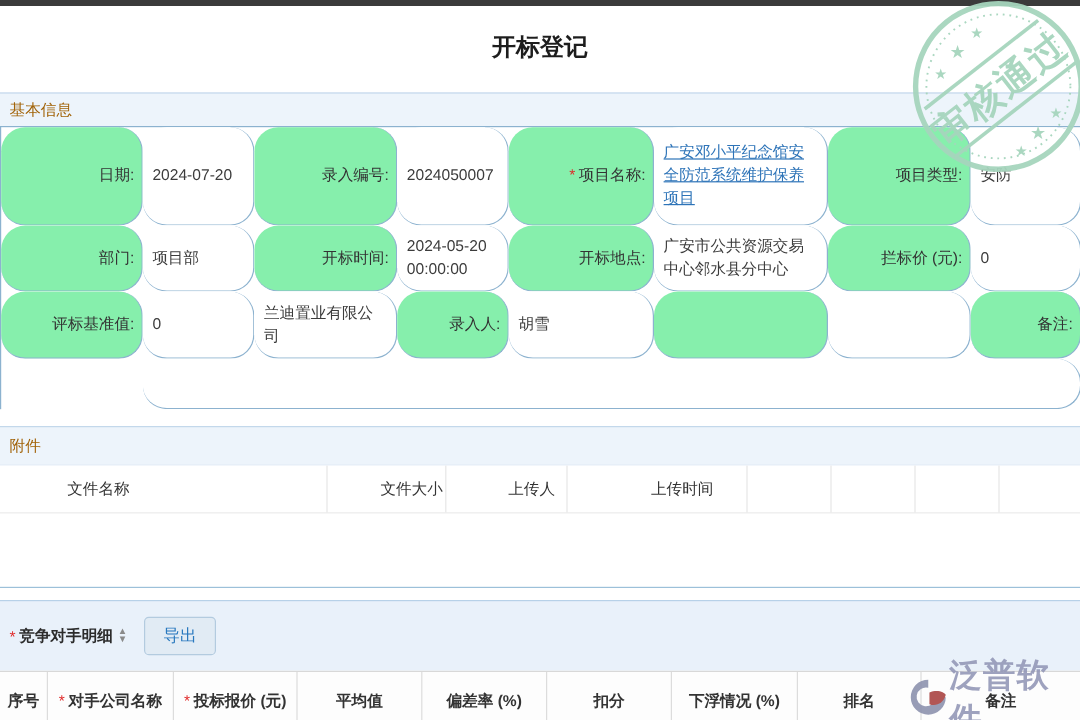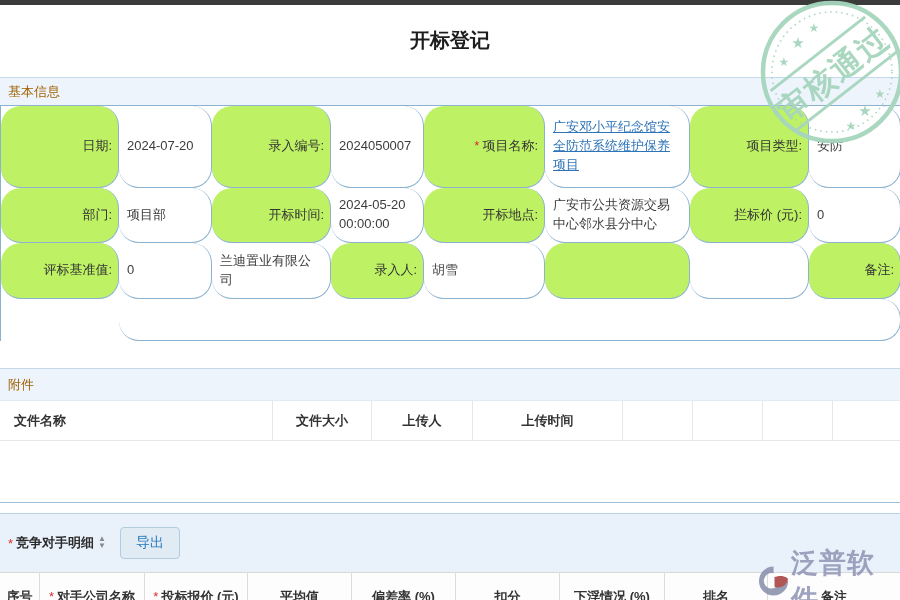--- a/index.html
+++ b/index.html
@@ -15,48 +15,48 @@
     text-align:center; font-size:20px; font-weight:bold; color:#1d1d1d;
   }
 
   
   .section-bar {
     background:#edf4fb; border-top:1px solid #c3d8eb;
     display:flex; align-items:center; padding-left:8px;
     font-weight:normal; color:#a16207;
   }
   .bar-basic { margin-top:21px; height:28px; }
-  .bar-attach { margin-top:27px; height:33px; border-bottom:1px solid #e3ecf5; }
+  .bar-attach { margin-top:14px; height:33px; border-bottom:1px solid #e3ecf5; }
 
   
   .basic-grid {
     display:grid;
     grid-template-columns:118px 93px 119px 93px 121px 145px 119px 92px;
     grid-template-rows:82px 55px 56px 42px;
     border-top:1px solid #8cb2cf; border-left:1px solid #8cb2cf;
   }
   .basic-grid .cell {
     border-right:1px solid #8cb2cf; border-bottom:1px solid #8cb2cf;
     display:flex; align-items:center; line-height:1.45;border-radius:20px;
   }
-  .lbl { background:#bef264; justify-content:flex-end; text-align:right; padding:2px 6px 2px 4px; }
+  .lbl { background:#86efac; justify-content:flex-end; text-align:right; padding:2px 6px 2px 4px; }
   .val { background:#fff; justify-content:flex-start; padding:4px 8px; color:#3c3c3c; }
   .remark-val { grid-column:2 / 9; }
   .req { color:#e02b2b; margin-right:3px; font-weight:normal; }
   a.plink { color:#2e74b8; text-decoration:underline; cursor:pointer; }
 
   
   .att-head {
     display:grid;
     grid-template-columns:273px 99px 101px 150px 70px 70px 70px 67px;
     height:40px; border-bottom:1px solid #e7e7e7; background:#fff;
   }
   .att-head .hcell {
     border-right:1px solid #e7e7e7; display:flex; align-items:center;
-    justify-content:center; font-weight:bold; color:#333;
+    justify-content:center; font-weight:normal; color:#333;margin-left:42px;
   }
   .att-head .hcell:last-child { border-right:none; }
   .att-head .hcell.first { justify-content:flex-start; padding-left:14px; }
   .att-body { height:62px; background:#fff; border-bottom:1px solid #9cc0d9; }
 
   
   .comp-bar {
     margin-top:10px; height:59px; background:#e9f1fa;
     border-top:1px solid #b7d1e8;
     display:flex; align-items:center; padding-left:8px;

